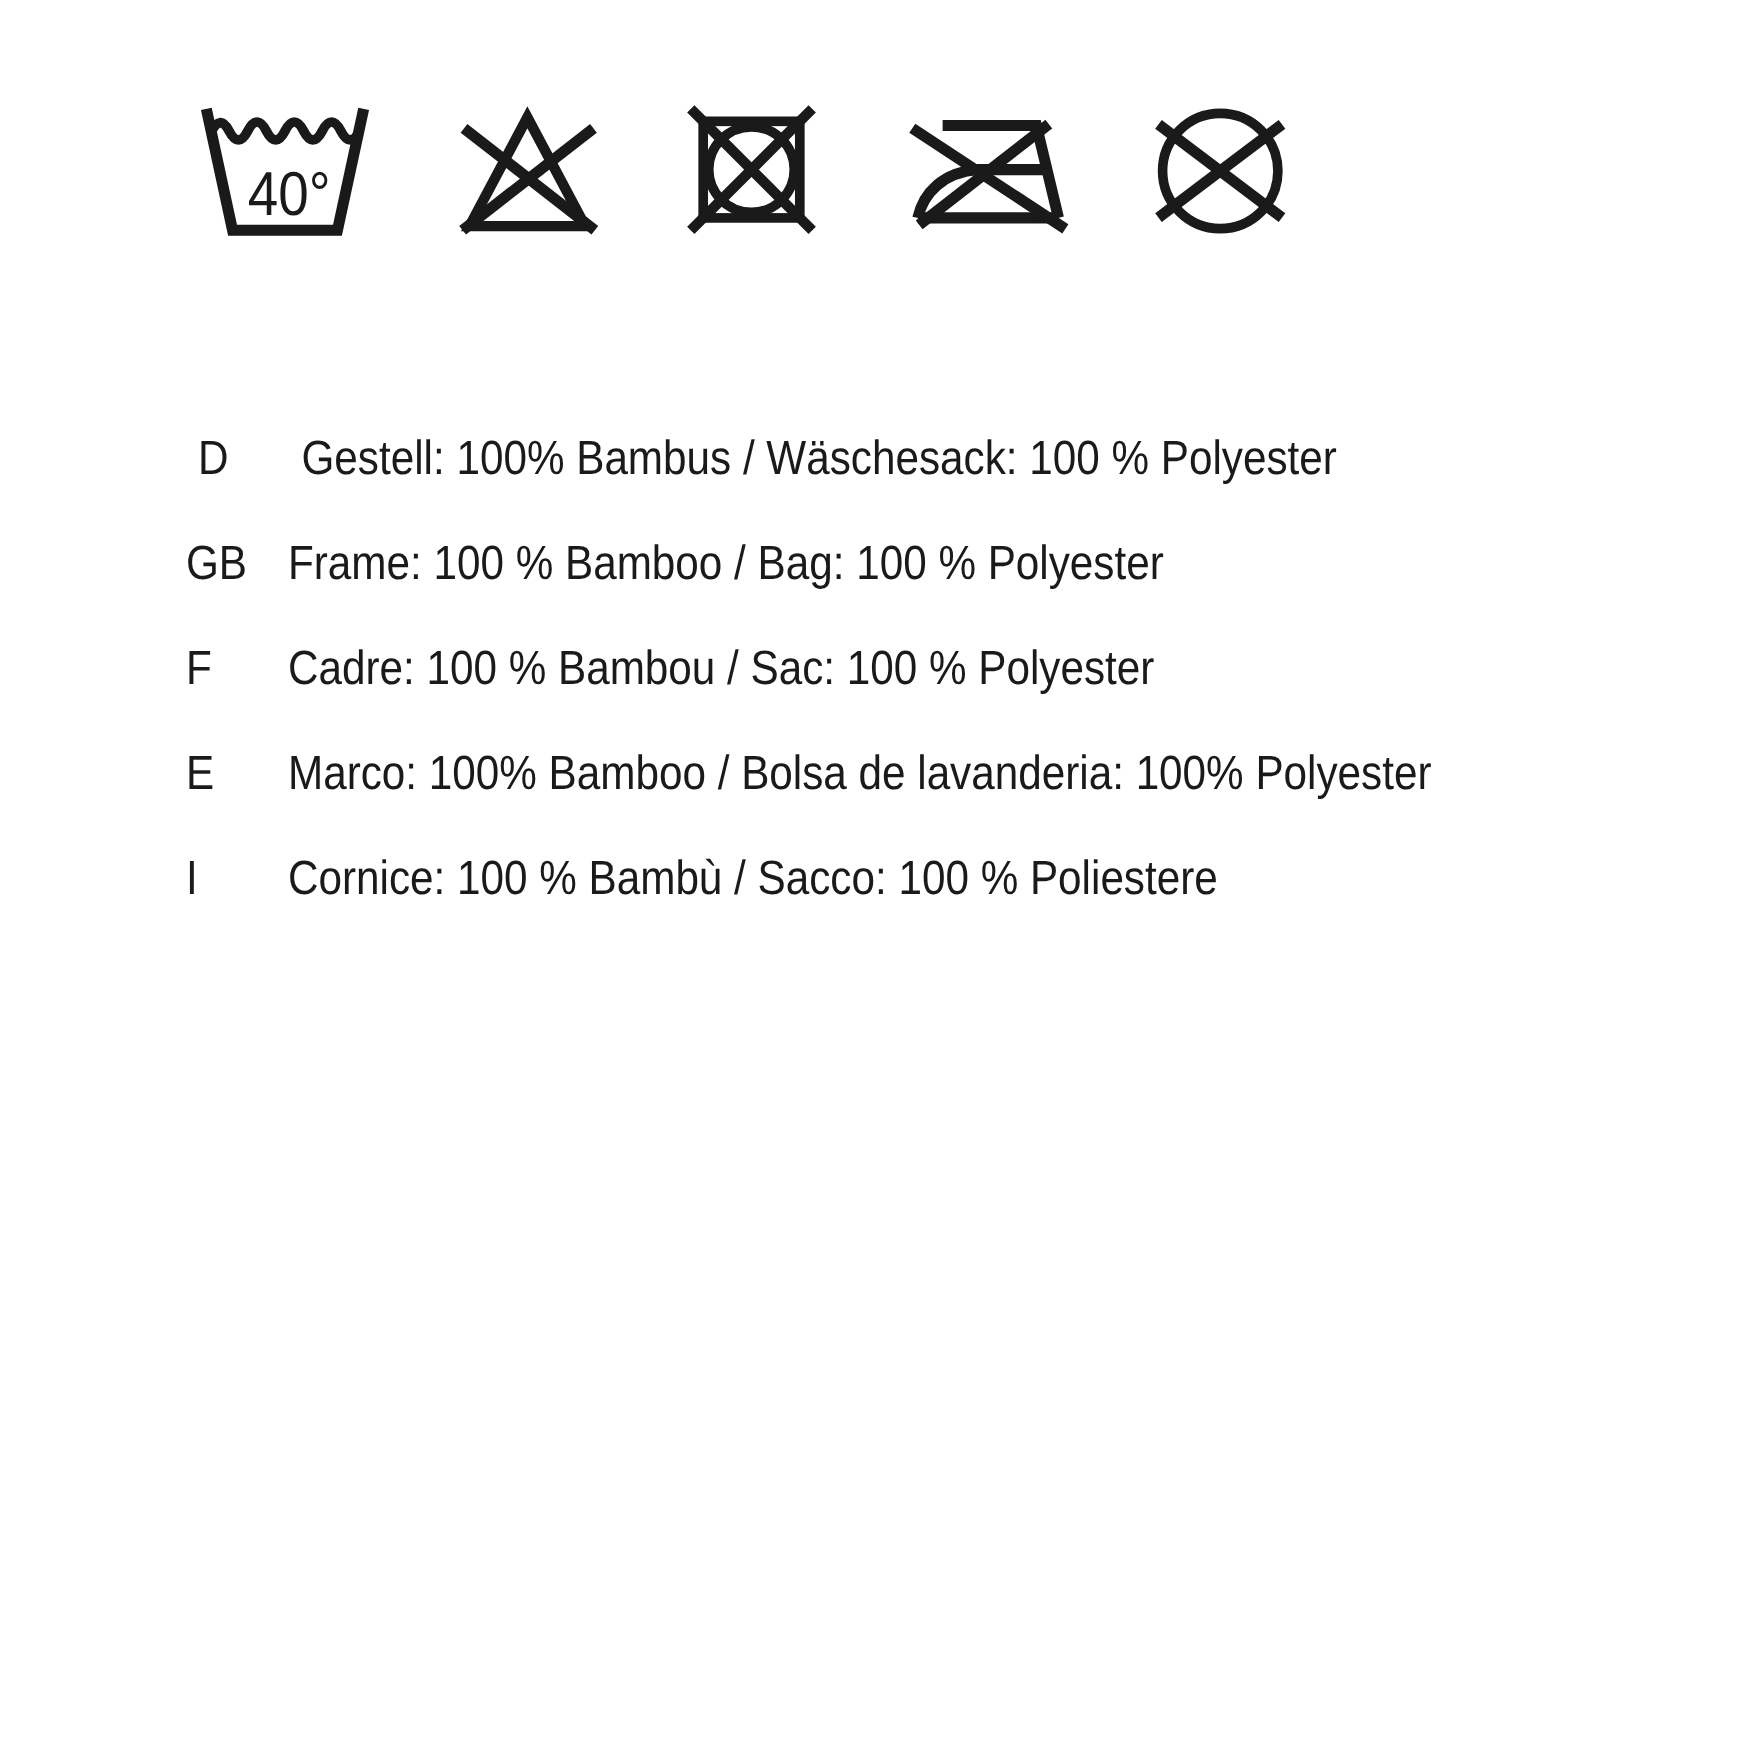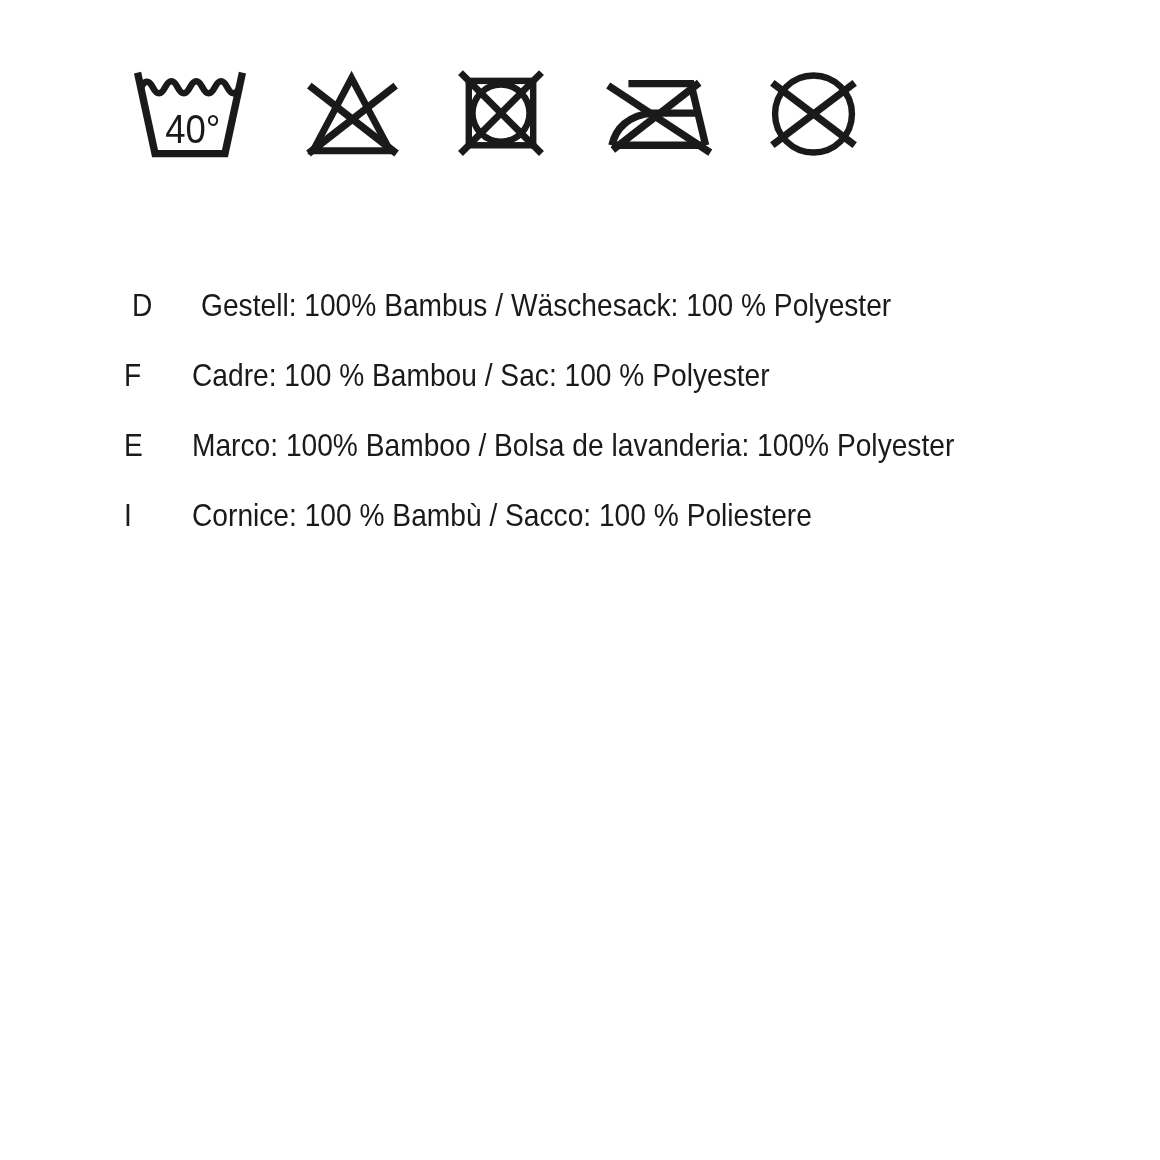--- a/index.html
+++ b/index.html
@@ -117,20 +117,24 @@
 
   </div>
 
   <div class="materials">
 
     <div class="mrow">
       <span class="code">D</span>
       <span class="mtext">Gestell: 100% Bambus / Wäschesack: 100 % Polyester</span>
     </div>
 
+    <div class="mrow">
+      <span class="code">GB</span>
+      <span class="mtext">Frame: 100 % Bamboo / Bag: 100 % Polyester</span>
+    </div>
 
     <div class="mrow">
       <span class="code">F</span>
       <span class="mtext">Cadre: 100 % Bambou / Sac: 100 % Polyester</span>
     </div>
 
     <div class="mrow">
       <span class="code">E</span>
       <span class="mtext">Marco: 100% Bamboo / Bolsa de lavanderia: 100% Polyester</span>
     </div>

